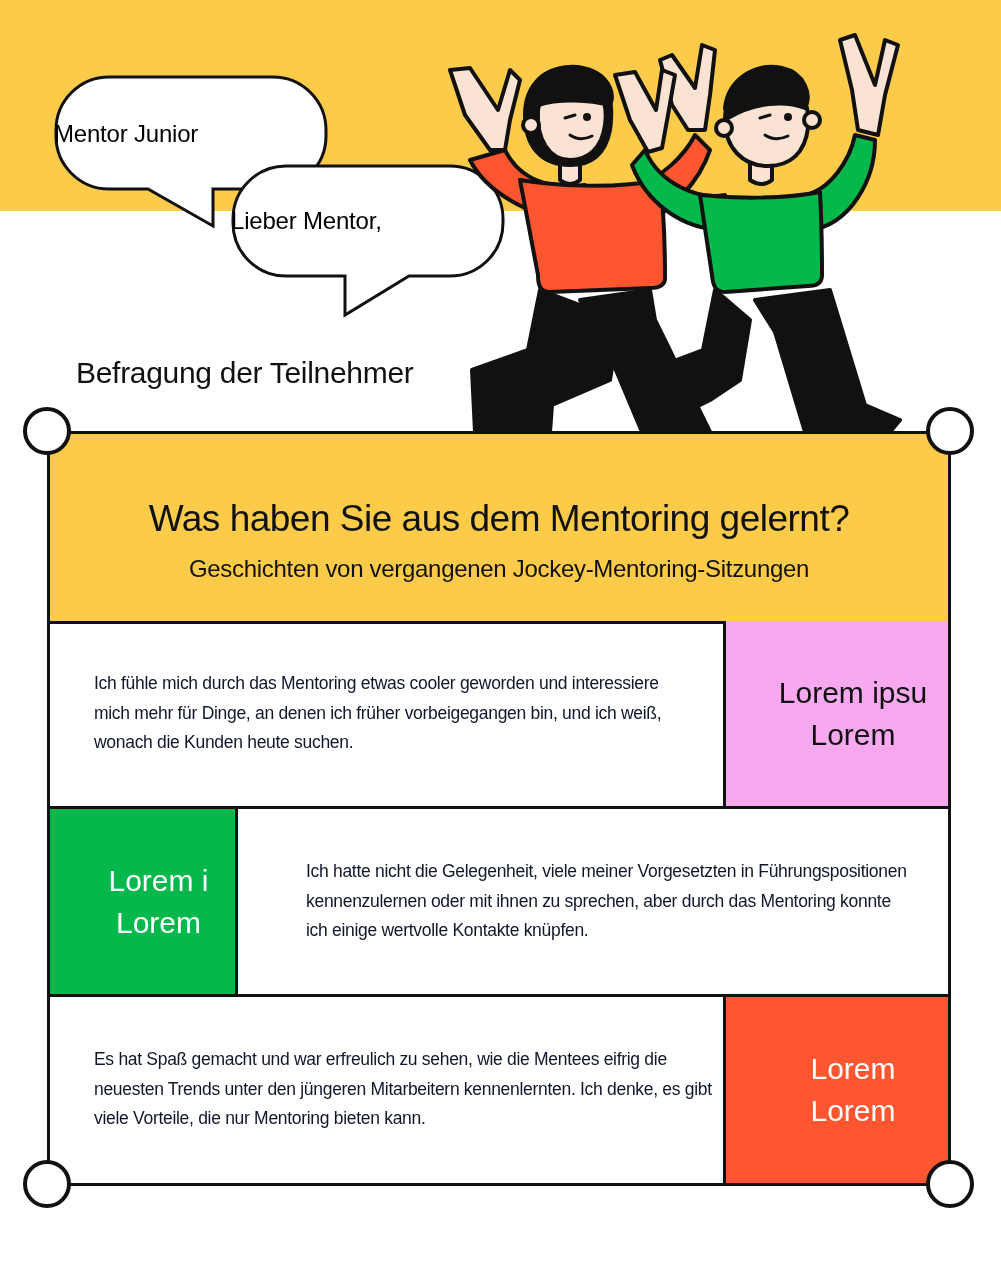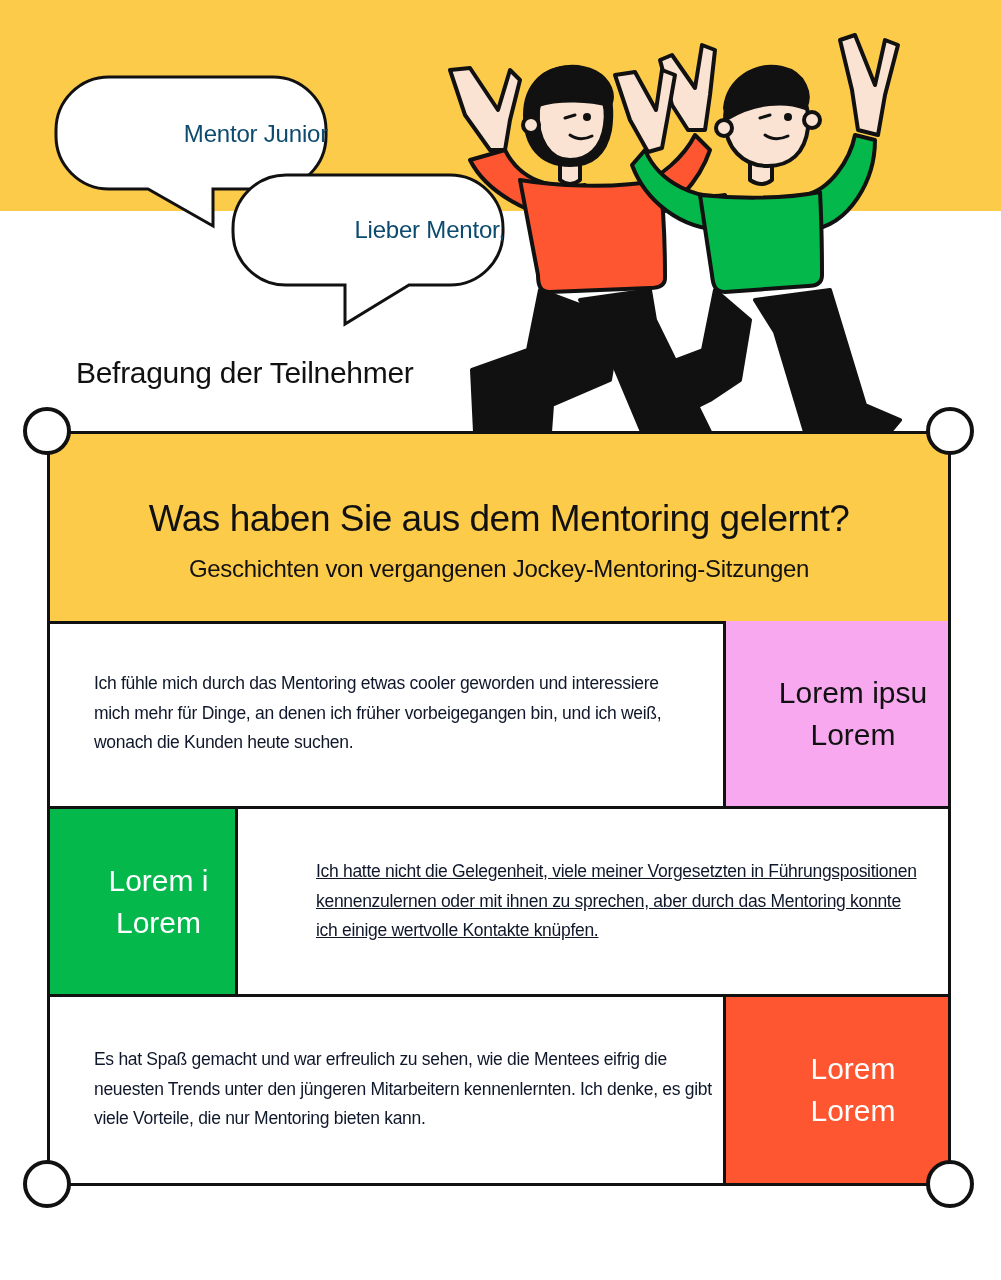--- a/index.html
+++ b/index.html
@@ -8,26 +8,26 @@
     background: #ffffff;
     font-family: "Liberation Sans", "DejaVu Sans", sans-serif;
     color: #111;
   }
   .top-band { position: absolute; left: 0; top: 0; width: 1001px; height: 211px; background: #FDCB4A; }
 
   
   .bubble { position: absolute; }
   .bubble svg { position: absolute; left: 0; top: 0; overflow: visible; }
   .bubble-text {
-    position: absolute; left: 0; right: 0; text-align: right;
-    font-size: 24px; color: #0c4a6e; letter-spacing: -0.2px;
+    position: absolute; left: 0; right: 0; text-align: left;
+    font-size: 24px; color: #000000; letter-spacing: -0.2px;
   }
   #bubble1 { left: 54px; top: 76px; width: 274px; height: 152px; }
   #bubble1 .bubble-text { top: 44px; }
-  #bubble2 { left: 231px; top: 174px; width: 274px; height: 152px; }
+  #bubble2 { left: 231px; top: 165px; width: 274px; height: 152px; }
   #bubble2 .bubble-text { top: 42px; }
 
   .survey-label {
     position: absolute; left: 76px; top: 356px; font-size: 30px; color: #111; letter-spacing: -0.3px;
   }
 
   
   .illustration { position: absolute; left: 410px; top: 20px; width: 540px; height: 416px; }
 
   
@@ -51,21 +51,21 @@
   .quote {
     position: absolute; font-size: 17.5px; line-height: 29.5px; color: #0f172a; letter-spacing: -0.3px;
   }
   .tag {
     position: absolute; top: 0; bottom: 0; display: flex; align-items: center; justify-content: center;
     text-align: center; font-size: 30px; line-height: 42px; box-sizing: border-box; padding-left: 32px;
   }
   #row1 .quote { left: 44px; top: 48px; width: 600px; }
   #row1 .tag { right: 0; width: 225px; background: #F7A8EF; border-left: 3px solid #111; color: #111; }
   #row2 .tag { left: 0; width: 188px; background: #04B84C; border-right: 3px solid #111; color: #fff; }
-  #row2 .quote { left: 266px; top: 48px; width: 610px; text-decoration: underline; }
+  #row2 .quote { left: 256px; top: 48px; width: 610px; }
   #row3 .quote { left: 44px; top: 48px; width: 620px; }
   #row3 .tag { right: 0; width: 225px; background: #FD5631; border-left: 3px solid #111; color: #fff; }
 
   .corner {
     position: absolute; width: 48px; height: 48px; box-sizing: border-box;
     border: 4px solid #111; border-radius: 50%; background: #fff;
   }
   #corner-tl { left: 23px; top: 407px; }
   #corner-tr { left: 926px; top: 407px; }
   #corner-bl { left: 23px; top: 1160px; }

